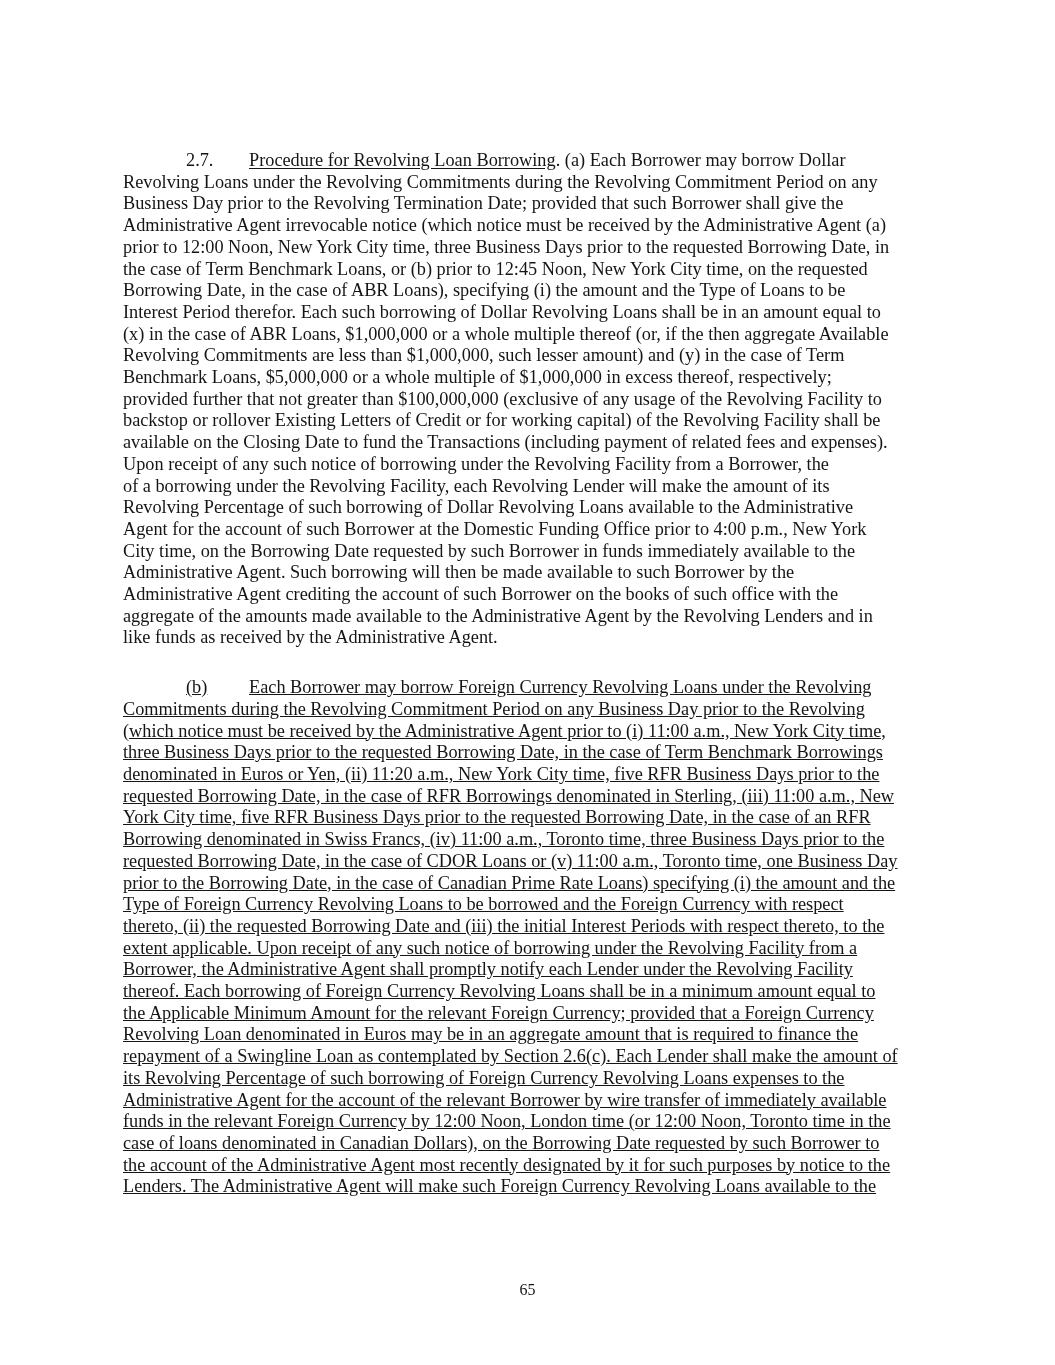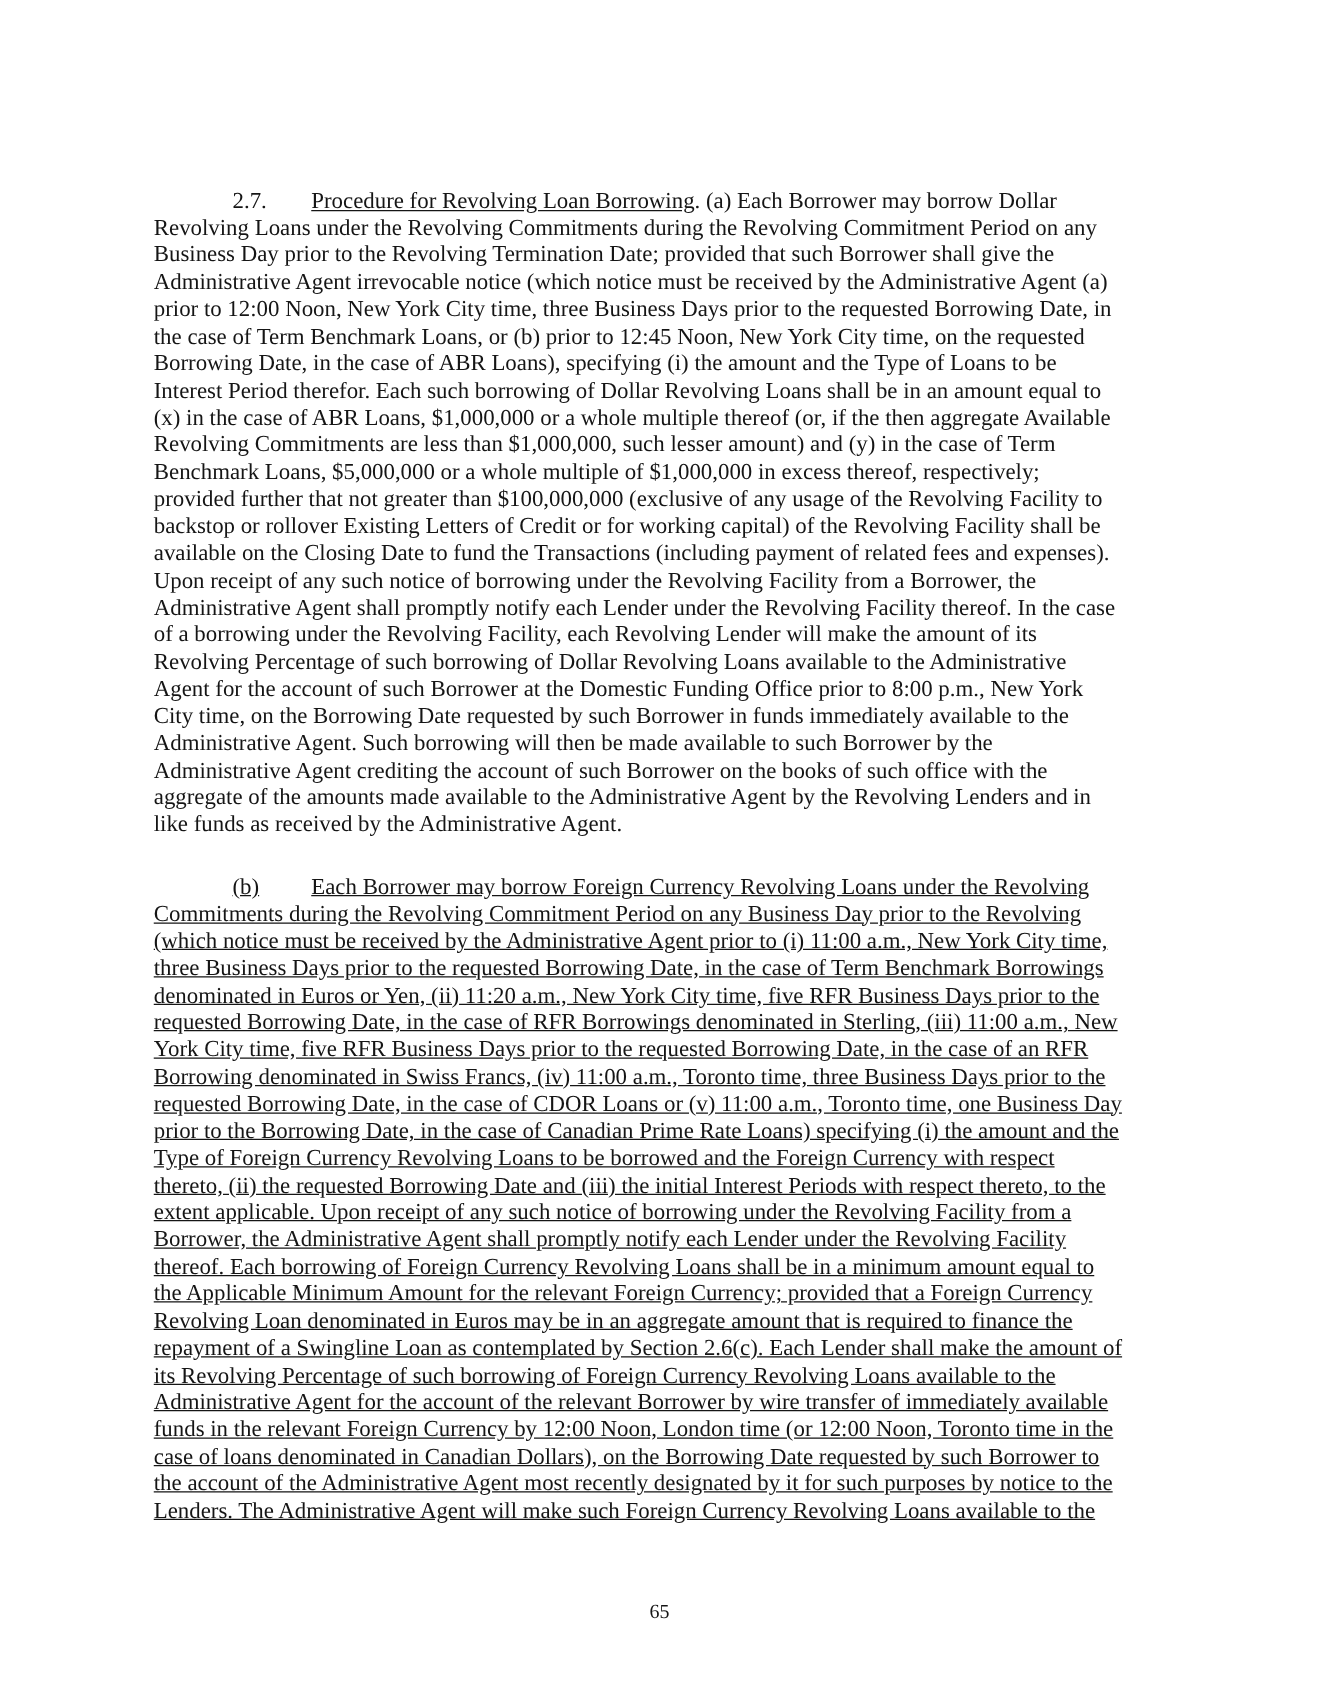--- a/index.html
+++ b/index.html
@@ -53,24 +53,23 @@
         <div class="doc-line">the case of Term Benchmark Loans, or (b) prior to 12:45 Noon, New York City time, on the requested</div>
         <div class="doc-line">Borrowing Date, in the case of ABR Loans), specifying (i) the amount and the Type of Loans to be</div>
         <div class="doc-line">Interest Period therefor. Each such borrowing of Dollar Revolving Loans shall be in an amount equal to</div>
         <div class="doc-line">(x) in the case of ABR Loans, $1,000,000 or a whole multiple thereof (or, if the then aggregate Available</div>
         <div class="doc-line">Revolving Commitments are less than $1,000,000, such lesser amount) and (y) in the case of Term</div>
         <div class="doc-line">Benchmark Loans, $5,000,000 or a whole multiple of $1,000,000 in excess thereof, respectively;</div>
         <div class="doc-line">provided further that not greater than $100,000,000 (exclusive of any usage of the Revolving Facility to</div>
         <div class="doc-line">backstop or rollover Existing Letters of Credit or for working capital) of the Revolving Facility shall be</div>
         <div class="doc-line">available on the Closing Date to fund the Transactions (including payment of related fees and expenses).</div>
         <div class="doc-line">Upon receipt of any such notice of borrowing under the Revolving Facility from a Borrower, the</div>
-        <div class="doc-line">Administrative Agent shall promptly notify each Lender under the Revolving Facility thereof. In the case</div>
         <div class="doc-line">of a borrowing under the Revolving Facility, each Revolving Lender will make the amount of its</div>
         <div class="doc-line">Revolving Percentage of such borrowing of Dollar Revolving Loans available to the Administrative</div>
-        <div class="doc-line">Agent for the account of such Borrower at the Domestic Funding Office prior to 8:00 p.m., New York</div>
+        <div class="doc-line">Agent for the account of such Borrower at the Domestic Funding Office prior to 4:00 p.m., New York</div>
         <div class="doc-line">City time, on the Borrowing Date requested by such Borrower in funds immediately available to the</div>
         <div class="doc-line">Administrative Agent. Such borrowing will then be made available to such Borrower by the</div>
         <div class="doc-line">Administrative Agent crediting the account of such Borrower on the books of such office with the</div>
         <div class="doc-line">aggregate of the amounts made available to the Administrative Agent by the Revolving Lenders and in</div>
         <div class="doc-line">like funds as received by the Administrative Agent.</div>
       </div>
       <div class="paragraph">
         <div class="doc-line">	(b)	Each Borrower may borrow Foreign Currency Revolving Loans under the Revolving</div>
         <div class="doc-line">Commitments during the Revolving Commitment Period on any Business Day prior to the Revolving</div>
         <div class="doc-line">(which notice must be received by the Administrative Agent prior to (i) 11:00 a.m., New York City time,</div>
@@ -82,21 +81,21 @@
         <div class="doc-line">requested Borrowing Date, in the case of CDOR Loans or (v) 11:00 a.m., Toronto time, one Business Day</div>
         <div class="doc-line">prior to the Borrowing Date, in the case of Canadian Prime Rate Loans) specifying (i) the amount and the</div>
         <div class="doc-line">Type of Foreign Currency Revolving Loans to be borrowed and the Foreign Currency with respect</div>
         <div class="doc-line">thereto, (ii) the requested Borrowing Date and (iii) the initial Interest Periods with respect thereto, to the</div>
         <div class="doc-line">extent applicable. Upon receipt of any such notice of borrowing under the Revolving Facility from a</div>
         <div class="doc-line">Borrower, the Administrative Agent shall promptly notify each Lender under the Revolving Facility</div>
         <div class="doc-line">thereof. Each borrowing of Foreign Currency Revolving Loans shall be in a minimum amount equal to</div>
         <div class="doc-line">the Applicable Minimum Amount for the relevant Foreign Currency; provided that a Foreign Currency</div>
         <div class="doc-line">Revolving Loan denominated in Euros may be in an aggregate amount that is required to finance the</div>
         <div class="doc-line">repayment of a Swingline Loan as contemplated by Section 2.6(c). Each Lender shall make the amount of</div>
-        <div class="doc-line">its Revolving Percentage of such borrowing of Foreign Currency Revolving Loans available to the</div>
+        <div class="doc-line">its Revolving Percentage of such borrowing of Foreign Currency Revolving Loans expenses to the</div>
         <div class="doc-line">Administrative Agent for the account of the relevant Borrower by wire transfer of immediately available</div>
         <div class="doc-line">funds in the relevant Foreign Currency by 12:00 Noon, London time (or 12:00 Noon, Toronto time in the</div>
         <div class="doc-line">case of loans denominated in Canadian Dollars), on the Borrowing Date requested by such Borrower to</div>
         <div class="doc-line">the account of the Administrative Agent most recently designated by it for such purposes by notice to the</div>
         <div class="doc-line">Lenders. The Administrative Agent will make such Foreign Currency Revolving Loans available to the</div>
       </div>
     </div>
   <div class="page-footer">
     <span>65</span>
   </div>

